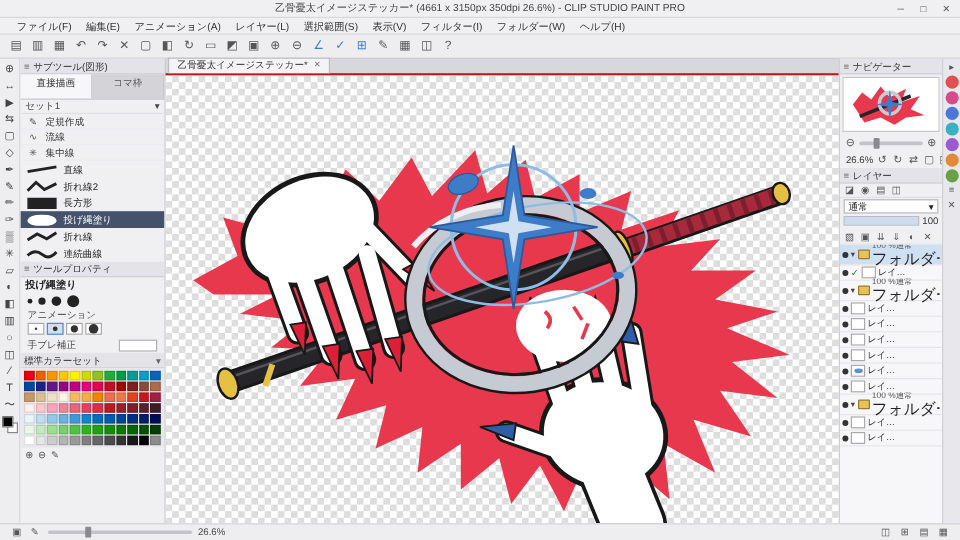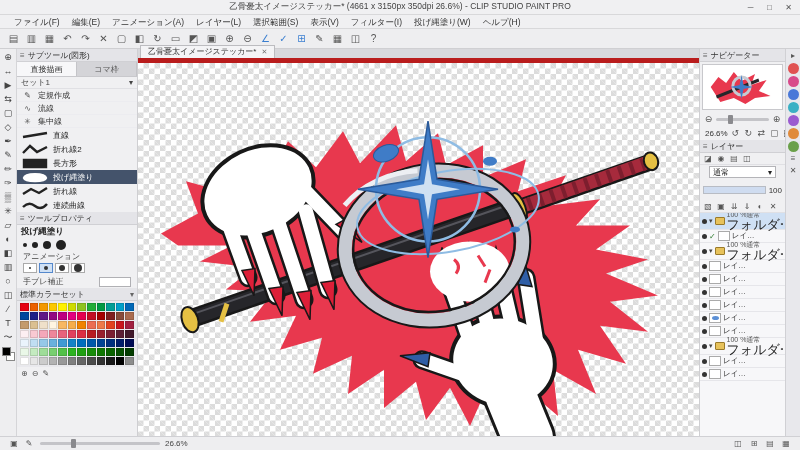--- a/index.html
+++ b/index.html
@@ -23,21 +23,21 @@
   .toolstrip { width:17px; background:#eeeef0; border-right:1px solid #d5d5d8; display:flex; flex-direction:column; align-items:center; padding-top:1px; flex:0 0 auto;}
   .ts-icon { width:15px; height:14px; display:flex; align-items:center; justify-content:center; font-size:9px; color:#444; }
   .ts-colors { margin-top:3px; position:relative; width:13px; height:14px; }
   .ts-main { position:absolute; left:0; top:0; width:9px; height:9px; border:1px solid #888; }
   .ts-sub { position:absolute; right:0; bottom:0; width:9px; height:9px; border:1px solid #888; }
 
   
   .leftpanel { width:121px; background:#f0f0f2; border-right:1px solid #cfcfd2; display:flex; flex-direction:column; flex:0 0 auto; overflow:hidden;}
   .panel-header { height:13px; display:flex; align-items:center; gap:3px; padding:0 3px; background:#e4e4e8; border-bottom:1px solid #d0d0d4; font-size:8px; color:#333; white-space:nowrap; overflow:hidden;}
   .ph-icon { font-size:8px; color:#666; }
-  .tabs { display:flex; height:15px; background:#dcdce0; border-bottom:1px solid #c8c8cc; }
+  .tabs { display:flex; height:21px; background:#dcdce0; border-bottom:1px solid #c8c8cc; }
   .tab { flex:1; text-align:center; line-height:15px; font-size:8px; color:#555; background:#d4d4d8; border-right:1px solid #c4c4c8; white-space:nowrap; overflow:hidden;}
   .tab.active { background:#f7f7f9; color:#222; }
   .setrow { height:12px; display:flex; align-items:center; justify-content:space-between; padding:0 4px; font-size:8px; color:#444; border-bottom:1px solid #e0e0e4; }
   .group-row { height:13px; display:flex; align-items:center; gap:4px; padding:0 4px; border-bottom:1px solid #ececf0; font-size:8px; color:#333; }
   .group-row .gi { width:13px; text-align:center; color:#555; }
   .tool-row { height:14px; display:flex; align-items:center; gap:3px; padding:0 3px; font-size:8px; color:#222; }
   .tool-row.sel { background:#44536b; color:#fff; }
   .tool-row svg { flex:0 0 30px; }
   .tp-sub { height:13px; display:flex; align-items:center; gap:3px; padding:0 4px; font-weight:bold; font-size:8.5px; color:#222; }
   .circle-row { display:flex; gap:5px; align-items:center; padding:2px 6px; height:14px; }
@@ -48,21 +48,21 @@
   .aa-box.sel { background:#cfe0f4; border-color:#5588cc; }
   .aa-dot { border-radius:50%; background:#333; }
   .stab-row { height:13px; display:flex; align-items:center; justify-content:space-between; padding:0 6px; font-size:8px; color:#444; }
   .stab-val { width:32px; height:10px; background:#fff; border:1px solid #b0b0b4; font-size:8px; text-align:right; color:#333; }
   .cs-grid { display:grid; grid-template-columns:repeat(12,1fr); gap:1px; padding:2px 3px; background:#e9e9ed; }
   .swatch { height:8px; border:1px solid rgba(0,0,0,0.12); }
   .cs-footer { display:flex; gap:4px; padding:1px 4px; height:12px; align-items:center; color:#555; font-size:8px; }
 
   
   .canvascol { flex:1; display:flex; flex-direction:column; min-width:0; background:#a8a8ac; }
-  .canvastabbar { height:14px; background:#d8d8dc; border-bottom:5px solid #b91c1c; display:flex; align-items:flex-end; padding-left:2px; flex:0 0 auto;}
+  .canvastabbar { height:14px; background:#d8d8dc; border-bottom:2px solid #b91c1c; display:flex; align-items:flex-end; padding-left:2px; flex:0 0 auto;}
   .canvastab { background:#f4f4f6; border:1px solid #bcbcc0; border-bottom:none; height:13px; line-height:12px; padding:0 7px; font-size:8px; color:#333; display:flex; align-items:center; gap:5px; white-space:nowrap;}
   .canvastab .close { color:#777; font-size:7px; }
   .canvas { flex:1; position:relative; overflow:hidden; background:#fff;
     background-image:
       linear-gradient(45deg,#dcdcdc 25%,transparent 25%,transparent 75%,#dcdcdc 75%),
       linear-gradient(45deg,#dcdcdc 25%,transparent 25%,transparent 75%,#dcdcdc 75%);
     background-size:11px 11px; background-position:0 0,5.5px 5.5px; }
   #artwork { position:absolute; inset:0; width:100%; height:100%; }
 
   
@@ -71,23 +71,23 @@
   .nav-thumb svg { position:absolute; inset:0; width:100%; height:100%; }
   .nav-row { display:flex; align-items:center; gap:2px; padding:1px 3px; height:14px; }
   .nav-ic { width:11px; height:11px; display:flex; align-items:center; justify-content:center; color:#555; font-size:9px; flex:0 0 auto;}
   .nav-slider { flex:1; height:3px; background:#c4c4c8; border-radius:2px; position:relative; }
   .nav-handle { position:absolute; left:22%; top:-3px; width:5px; height:9px; background:#8a8a8e; border-radius:1px; }
   .nav-zoom { font-size:8px; color:#333; padding-left:2px; }
 
   .layers { flex:1; display:flex; flex-direction:column; min-height:0; }
   .lay-icons,.layer-toolbar { display:flex; gap:3px; padding:1px 3px; height:12px; align-items:center; border-bottom:1px solid #e0e0e4; }
   .lay-ic { width:10px; text-align:center; color:#555; font-size:8px; }
-  .blend-row { display:flex; align-items:center; gap:2px; padding:1px 9px; height:14px;font-family:Liberation Serif, serif; }
+  .blend-row { display:flex; align-items:center; gap:2px; padding:1px 3px; height:14px;font-family:Liberation Serif, serif; }
   .combo { flex:1; height:12px; background:#fff; border:1px solid #b4b4b8; display:flex; align-items:center; justify-content:space-between; padding:0 3px; font-size:8px; color:#222; }
-  .opacity-row { display:flex; align-items:center; gap:3px; padding:11px 3px; height:13px; }
+  .opacity-row { display:flex; align-items:flex-start; gap:3px; padding:1px 3px; height:13px; }
   .op-track { flex:1; height:8px; background:#dfe5ee; border:1px solid #b8bcc4; position:relative; }
   .op-fill { position:absolute; top:0; left:0; bottom:0; width:100%; background:#cfdcf0; }
   .op-num { font-size:8px; color:#333; }
   .layer-list { flex:1; background:#f7f7f9; overflow:hidden; }
   .layer-row { display:flex; align-items:center; gap:2px; border-bottom:1px solid #e6e6ea; padding:0 2px; }
   .layer-row.folder { height:17px; }
   .layer-row.layer-small { height:13px; }
   .layer-row.sel { background:#cfe0f4; }
   .eye { width:5px; height:5px; border-radius:50%; background:#333; flex:0 0 auto; }
   .tri { font-size:7px; color:#444; flex:0 0 auto;}
@@ -127,21 +127,21 @@
   </div>
 
   <div class="menubar" id="menubar">
       <div class="menu-item">ファイル(F)</div>
       <div class="menu-item">編集(E)</div>
       <div class="menu-item">アニメーション(A)</div>
       <div class="menu-item">レイヤー(L)</div>
       <div class="menu-item">選択範囲(S)</div>
       <div class="menu-item">表示(V)</div>
       <div class="menu-item">フィルター(I)</div>
-      <div class="menu-item">投げ縄塗り(W)</div>
+      <div class="menu-item">フォルダー(W)</div>
       <div class="menu-item">ヘルプ(H)</div>
     </div>
 
   <div class="toolbar" id="toolbar">
       <div class="tb-icon">▤</div>
       <div class="tb-icon">▥</div>
       <div class="tb-icon">▦</div>
       <div class="tb-icon">↶</div>
       <div class="tb-icon">↷</div>
       <div class="tb-icon">✕</div>

